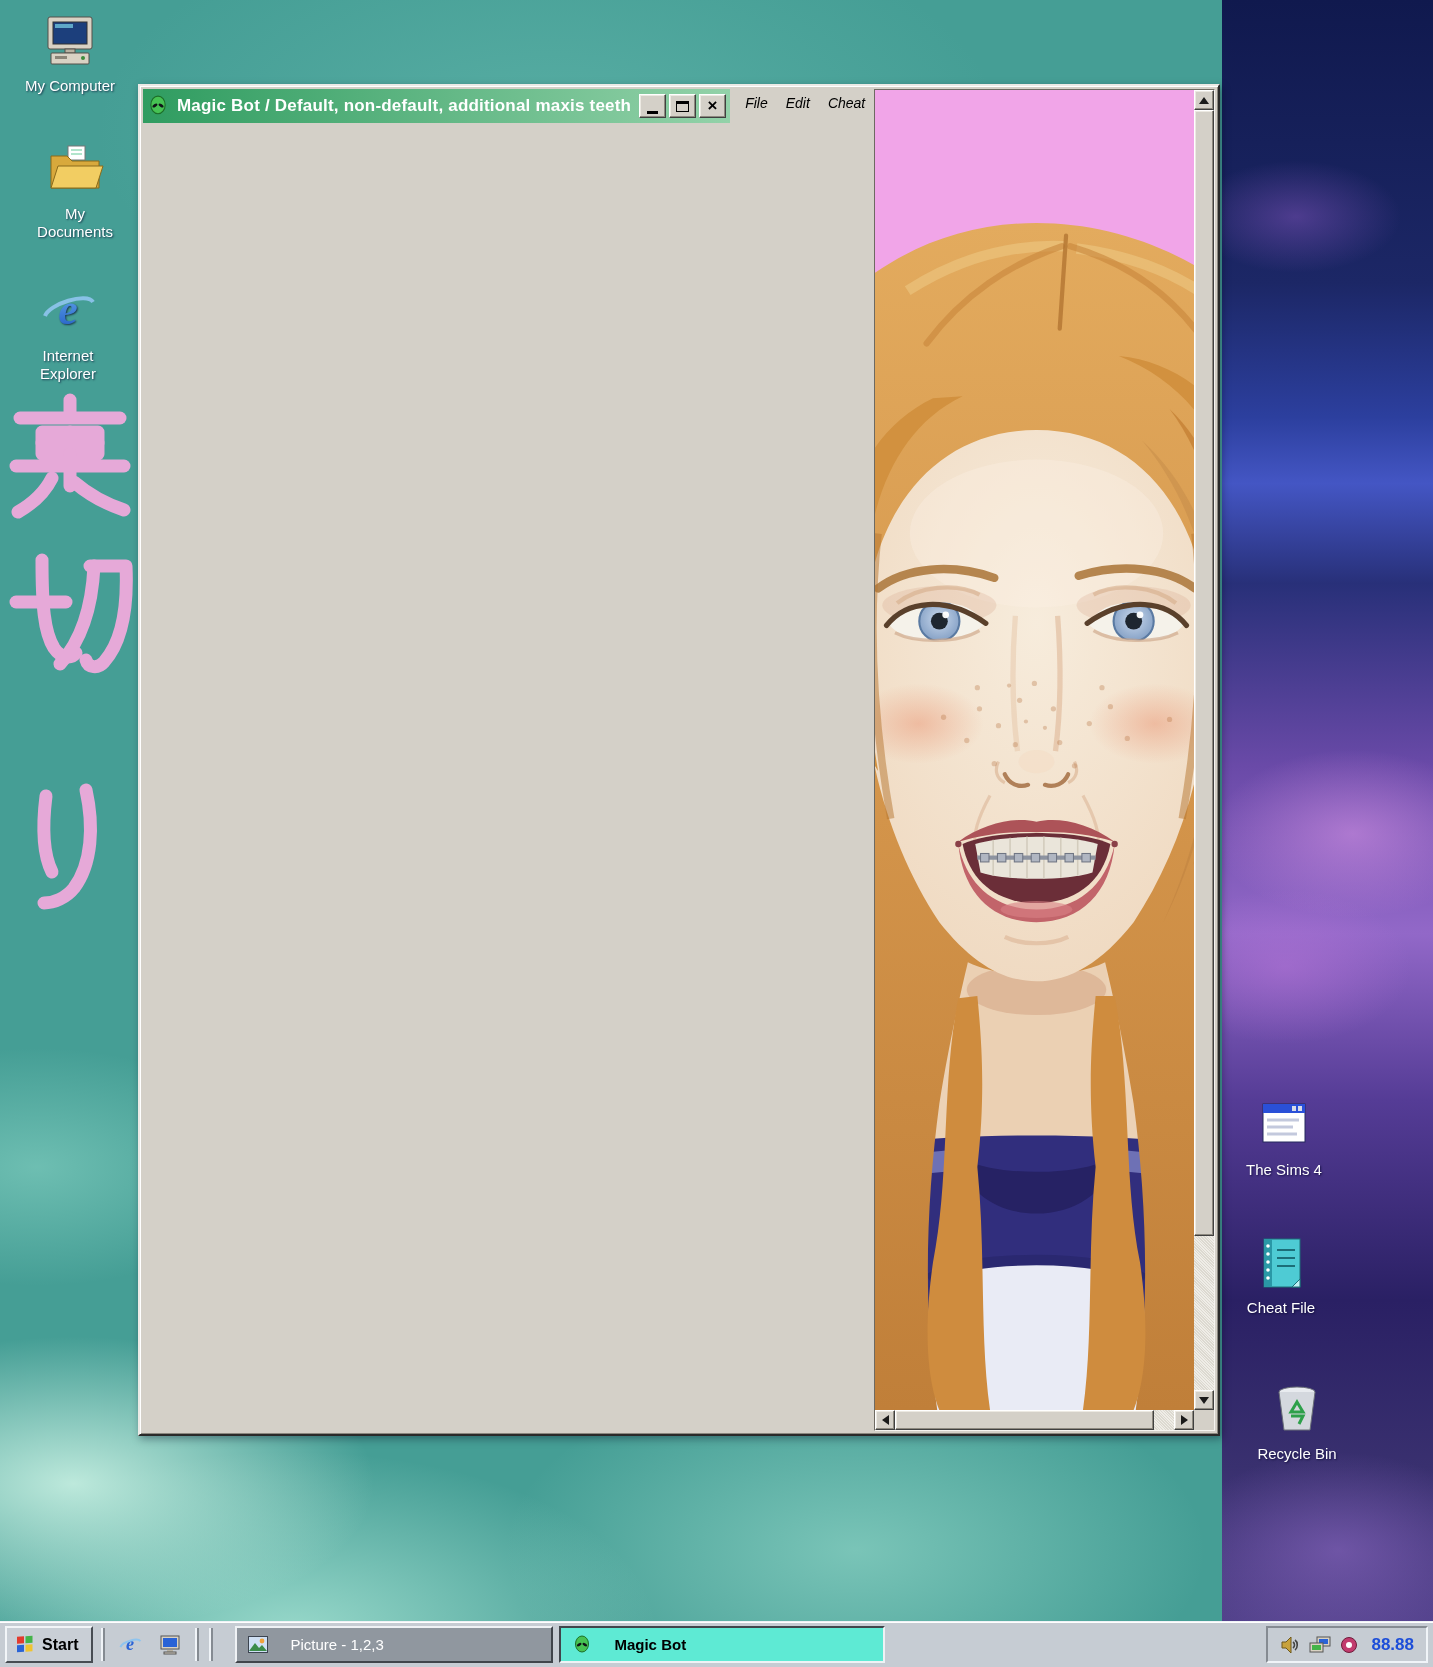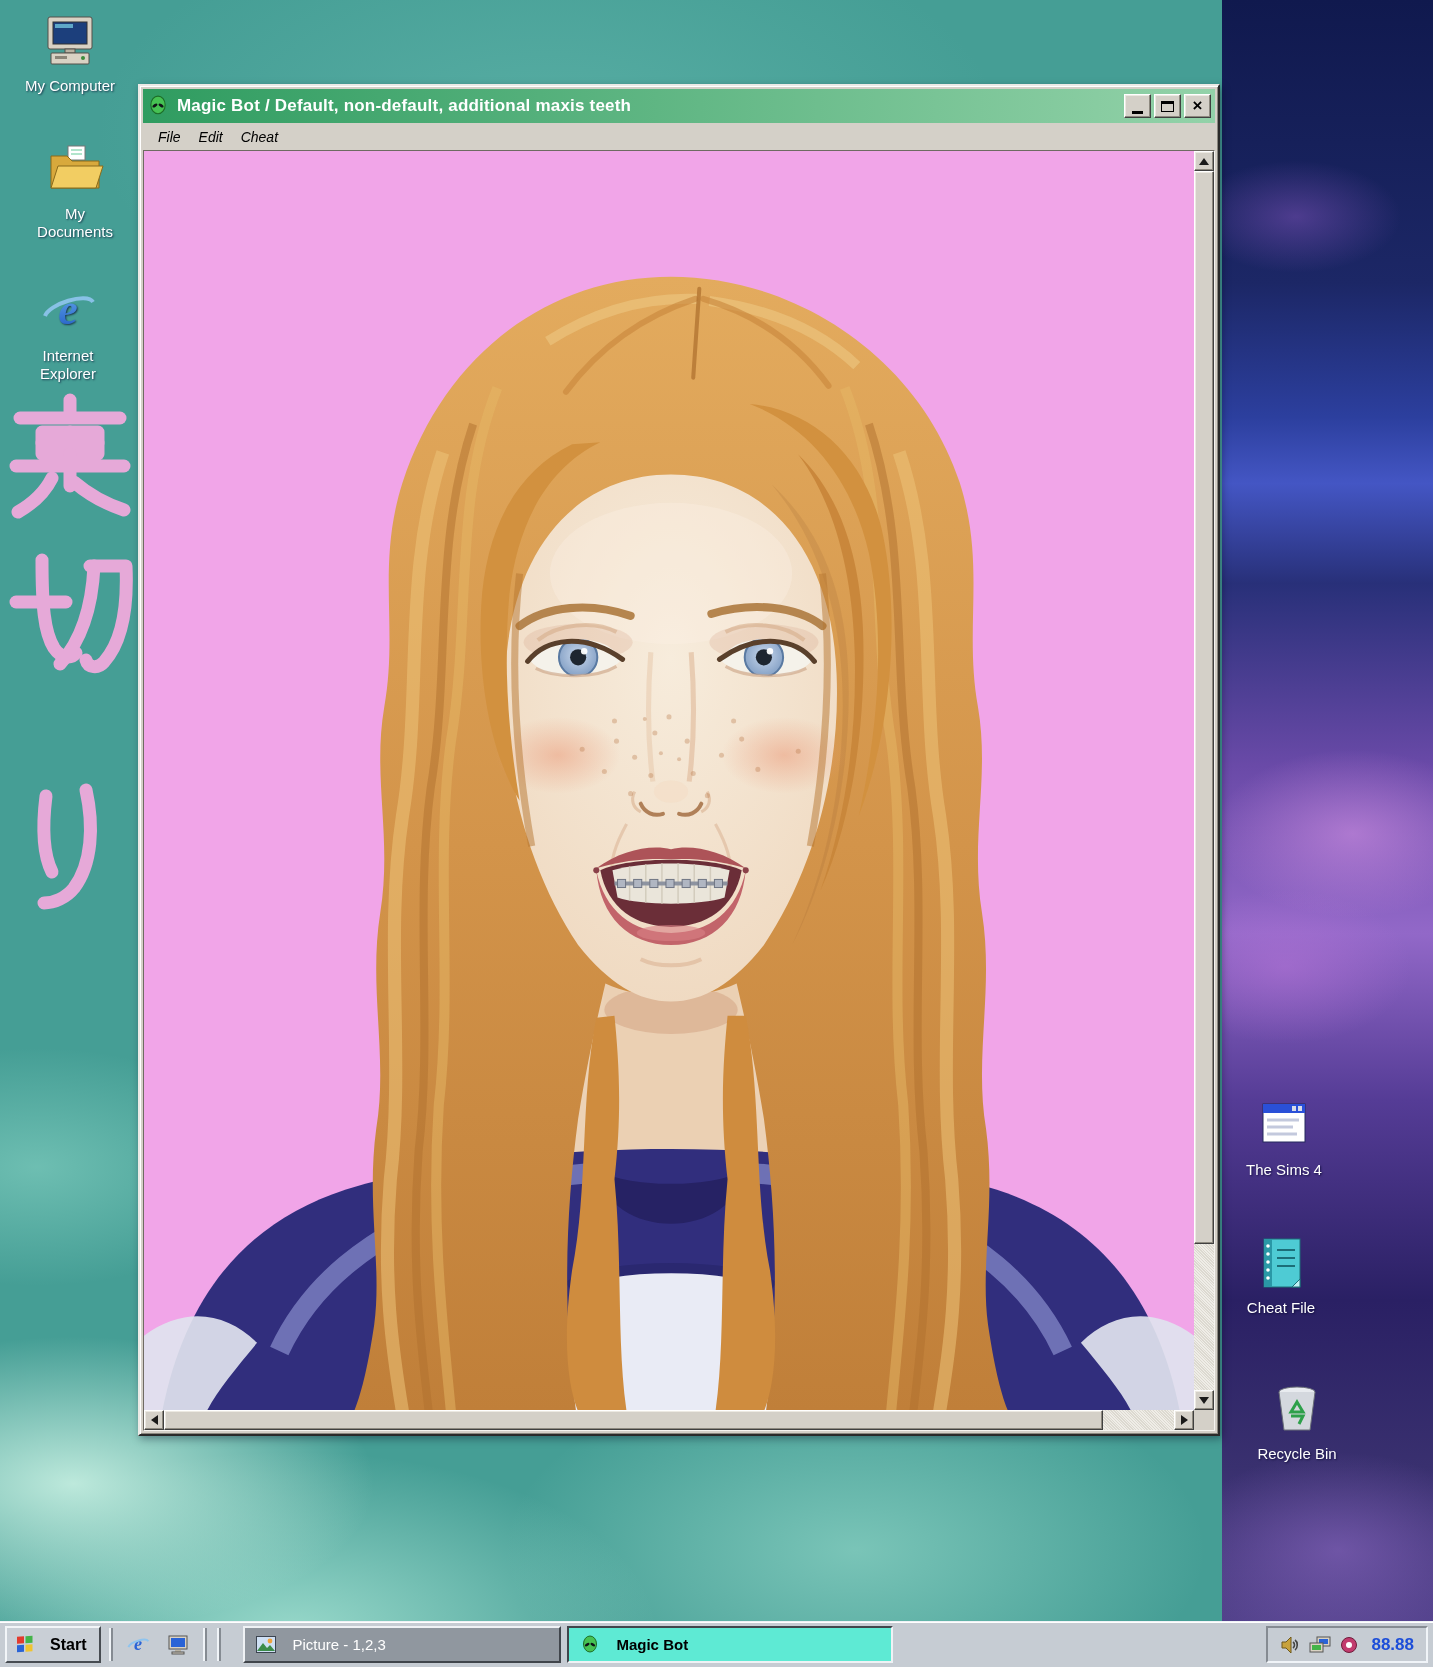--- a/index.html
+++ b/index.html
@@ -36,21 +36,21 @@
   .di-mydocuments { left:25px; top:140px; }
   .di-ie { left:18px; top:282px; }
   .di-sims { left:1234px; top:1096px; }
   .di-cheat { left:1231px; top:1234px; }
   .di-recycle { left:1247px; top:1380px; }
 
   
   .window { position:absolute; left:138px; top:84px; width:1082px; height:1352px;
     background:#d4d0c8; border:2px solid; border-color:#eceae6 #2a2a2a #2a2a2a #eceae6;
     box-shadow:inset 1px 1px 0 #fff, inset -1px -1px 0 #8a867e, 2px 3px 8px rgba(0,0,30,.35);
-    padding:3px; display:flex; flex-direction:column; }
+    padding:3px; display:flex; }
   .titlebar { height:34px; flex:0 0 34px; background:linear-gradient(90deg,#2f9c60,#93d2a9);
     display:flex; align-items:center; gap:8px; padding:0 4px; color:#fff; font-size:17px; font-weight:600;
     letter-spacing:.2px; }
   .titlebar .ttl { white-space:nowrap; overflow:hidden; text-overflow:ellipsis; }
   .winbtns { margin-left:auto; display:flex; gap:3px; }
   .tbtn { width:27px; height:24px; background:#d4d0c8; border:1px solid; border-color:#fff #404040 #404040 #fff;
     box-shadow:inset -1px -1px 0 #8d897f, inset 1px 1px 0 #ece9e2;
     display:flex; align-items:center; justify-content:center; color:#000; font-size:17px; font-weight:bold; }
   .glyph-min { width:11px; height:3px; background:#000; margin-top:13px; }
   .glyph-max { width:13px; height:11px; border:1px solid #000; border-top:3px solid #000; }
@@ -76,25 +76,25 @@
     border-color:#fff #404040 #404040 #fff; box-shadow:inset -1px -1px 0 #8d897f, inset 1px 1px 0 #ece9e2; }
   .corner { width:20px; flex:0 0 20px; background:#d4d0c8; }
   .tri-up { width:0; height:0; border-left:5px solid transparent; border-right:5px solid transparent; border-bottom:7px solid #1a1a1a; }
   .tri-down { width:0; height:0; border-left:5px solid transparent; border-right:5px solid transparent; border-top:7px solid #1a1a1a; }
   .tri-left { width:0; height:0; border-top:5px solid transparent; border-bottom:5px solid transparent; border-right:7px solid #1a1a1a; }
   .tri-right { width:0; height:0; border-top:5px solid transparent; border-bottom:5px solid transparent; border-left:7px solid #1a1a1a; }
 
   
   .taskbar { position:absolute; left:0; bottom:0; width:1433px; height:46px; background:#c6ccd3;
     border-top:1px solid #eef2f6; box-shadow:inset 0 1px 0 #fff; display:flex; align-items:center; padding:0 5px; gap:6px; }
-  .startbtn { height:37px; display:flex; align-items:center; gap:15px; padding:0 13px 0 8px; background:#c9cfd6;
+  .startbtn { height:37px; display:flex; align-items:center; gap:7px; padding:0 13px 0 8px; background:#c9cfd6;
     border:2px solid; border-color:#f2f5f8 #474c52 #474c52 #f2f5f8; font-size:16px; font-weight:bold; color:#000; }
   .grip { width:4px; height:33px; border-left:2px solid #f0f4f8; border-right:2px solid #858b92; margin:0 2px; }
   .qlbtn { width:34px; height:34px; display:flex; align-items:center; justify-content:center; }
-  .taskbtn { height:37px; display:flex; align-items:center; gap:16px; padding:0 11px; font-size:15px; }
+  .taskbtn { height:37px; display:flex; align-items:center; gap:22px; padding:0 11px; font-size:15px; }
   .taskbtn.inactive { width:318px; background:#90979f; color:#fff; border:2px solid; border-color:#eff2f5 #40454b #40454b #eff2f5; }
   .taskbtn.active { width:326px; background:#5eead4; color:#000; border:2px solid; border-color:#40454b #eff2f5 #eff2f5 #40454b; font-weight:bold; }
   .tray { margin-left:auto; height:37px; display:flex; align-items:center; gap:9px; padding:0 12px;
     border:2px solid; border-color:#858b92 #f0f4f8 #f0f4f8 #858b92; }
   .clock { font-size:17px; color:#1d4ed8; padding-left:4px;font-weight:bold; }
 </style>
 </head>
 <body>
 
 <div class="screen">

